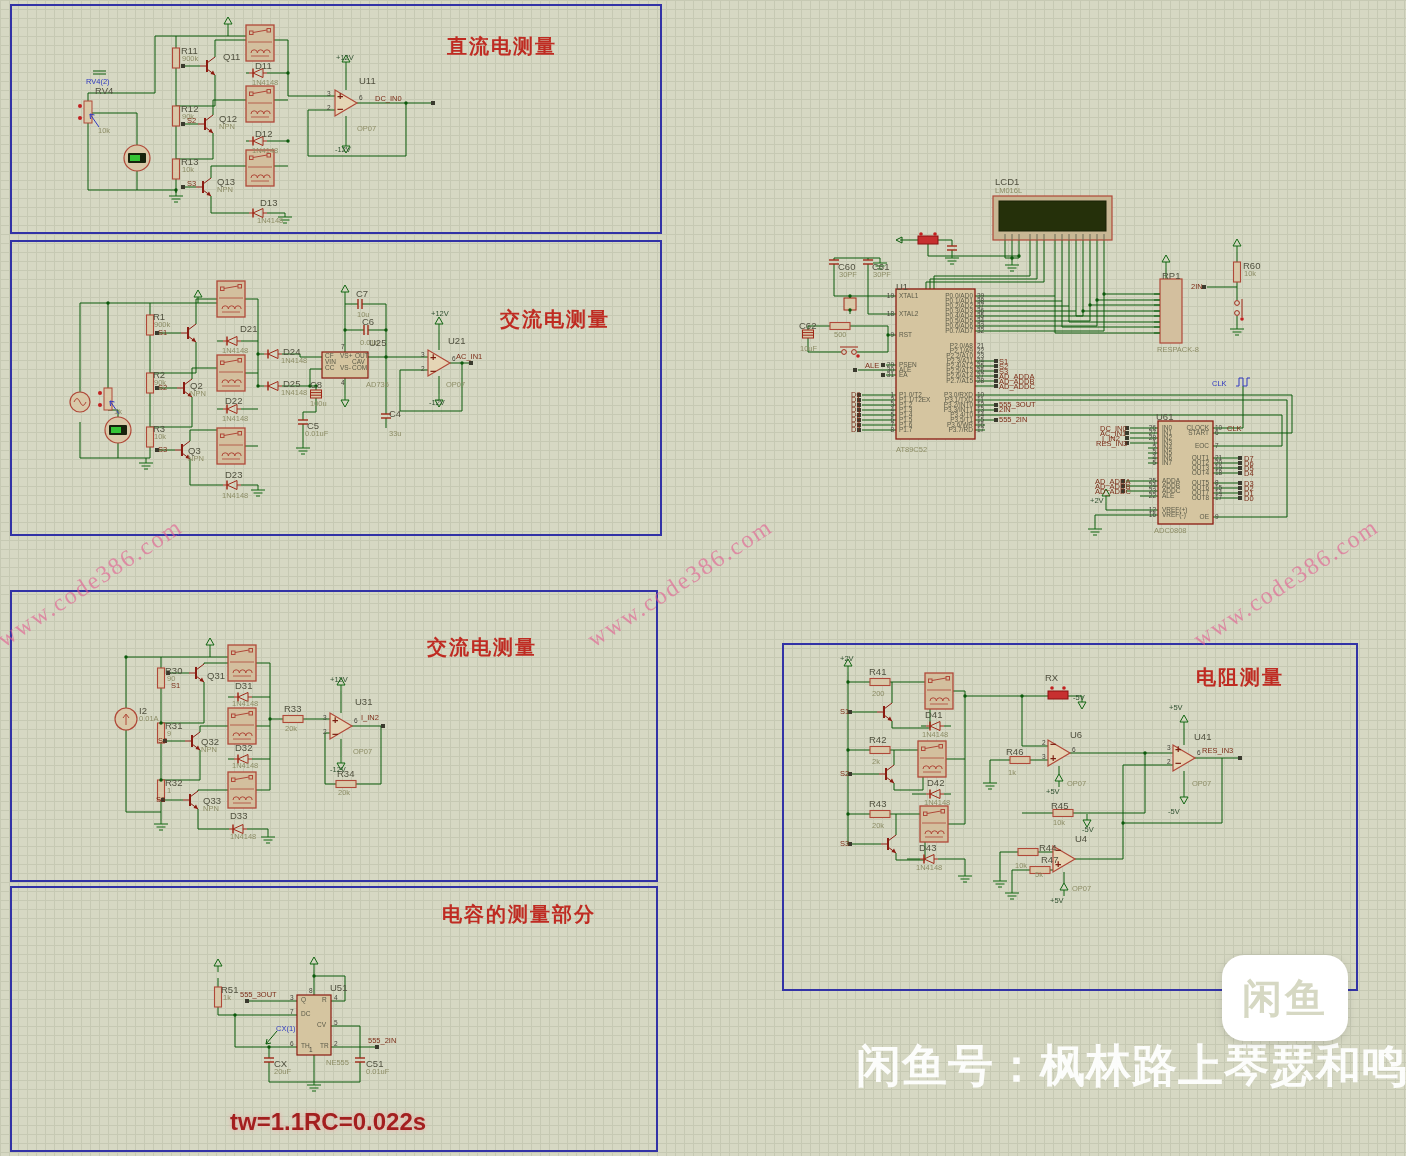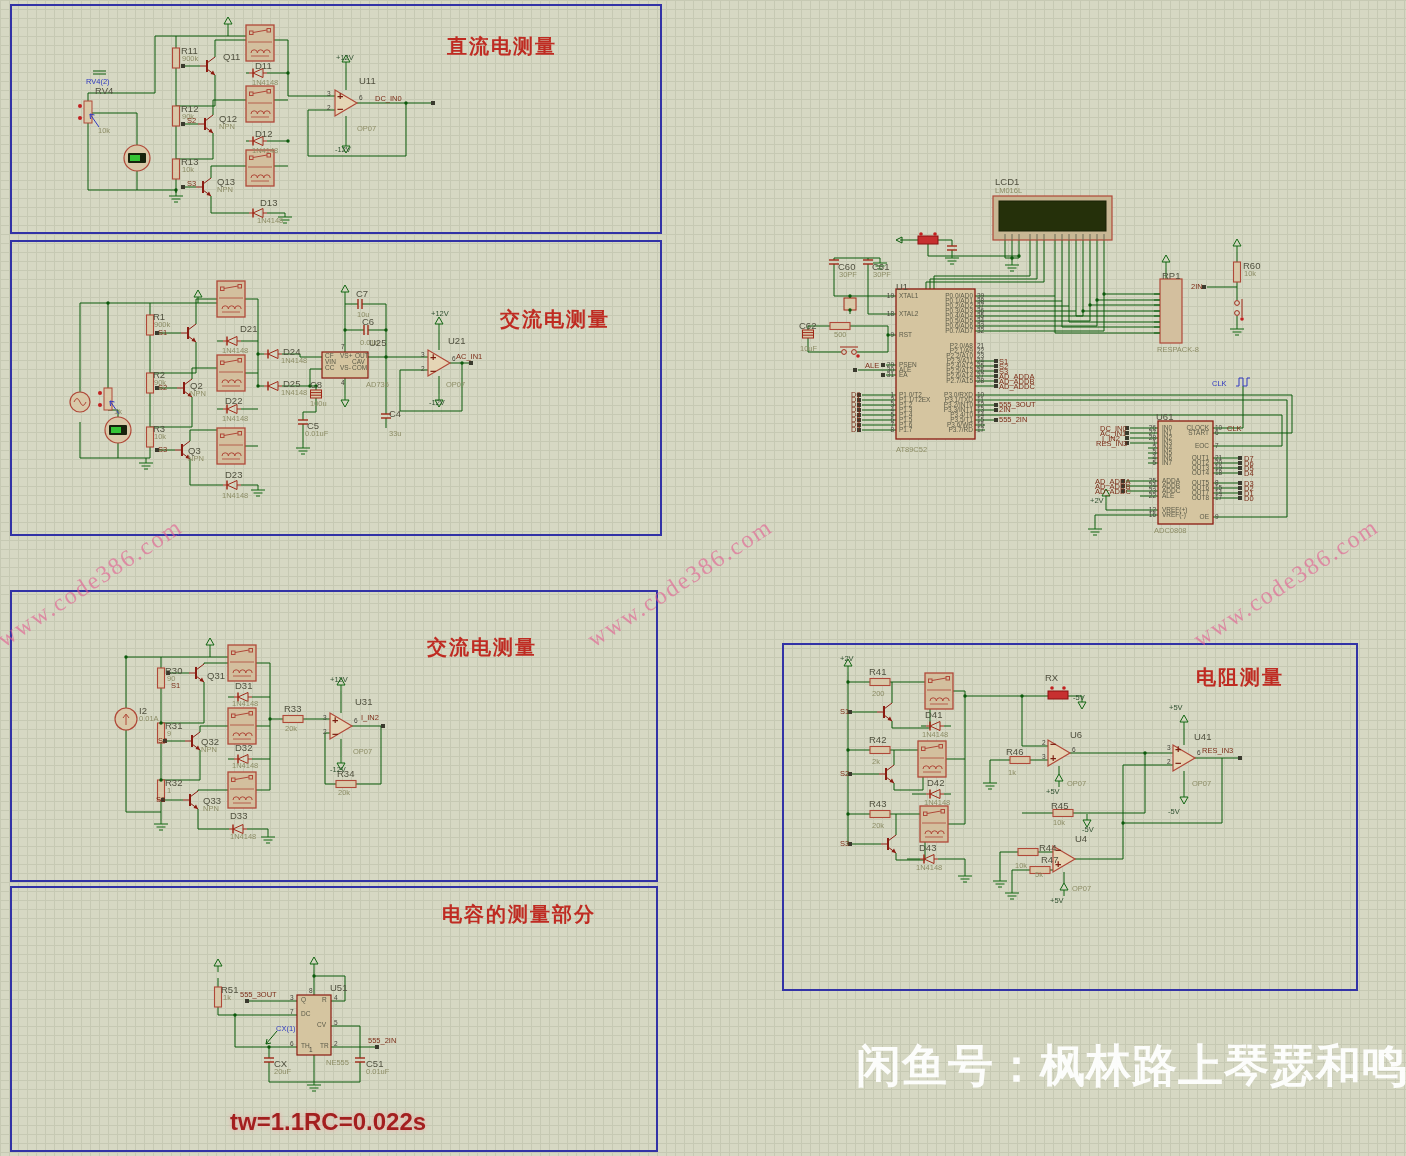--- a/index.html
+++ b/index.html
@@ -426,20 +426,23 @@
   <div class="sec-title" style="left:442px;top:901px;">电容的测量部分</div>
   <div class="sec-title" style="left:1196px;top:664px;">电阻测量</div>
 
   <div class="formula">tw=1.1RC=0.022s</div>
 
   <span class="wm" style="left:0px;top:628px;">www.code386.com</span>
   <span class="wm" style="left:590px;top:628px;">www.code386.com</span>
   <span class="wm" style="left:1196px;top:628px;">www.code386.com</span>
 
   <div class="xy">闲鱼号：枫林路上琴瑟和鸣</div>
+  <div class="xylogo">
+      <span>闲鱼</span>
+    </div>
 
   <div id="labels">
       <span class="lb b" style="left: 86px; top: 78px;">RV4(2)</span>
       <span class="lb r" style="left: 95px; top: 86px;">RV4</span>
       <span class="lb v" style="left: 98px; top: 127px;">10k</span>
       <span class="lb r" style="left: 181px; top: 46px;">R11</span>
       <span class="lb v" style="left: 182px; top: 55px;">900k</span>
       <span class="lb r" style="left: 181px; top: 104px;">R12</span>
       <span class="lb v" style="left: 182px; top: 113px;">90k</span>
       <span class="lb r" style="left: 181px; top: 157px;">R13</span>

